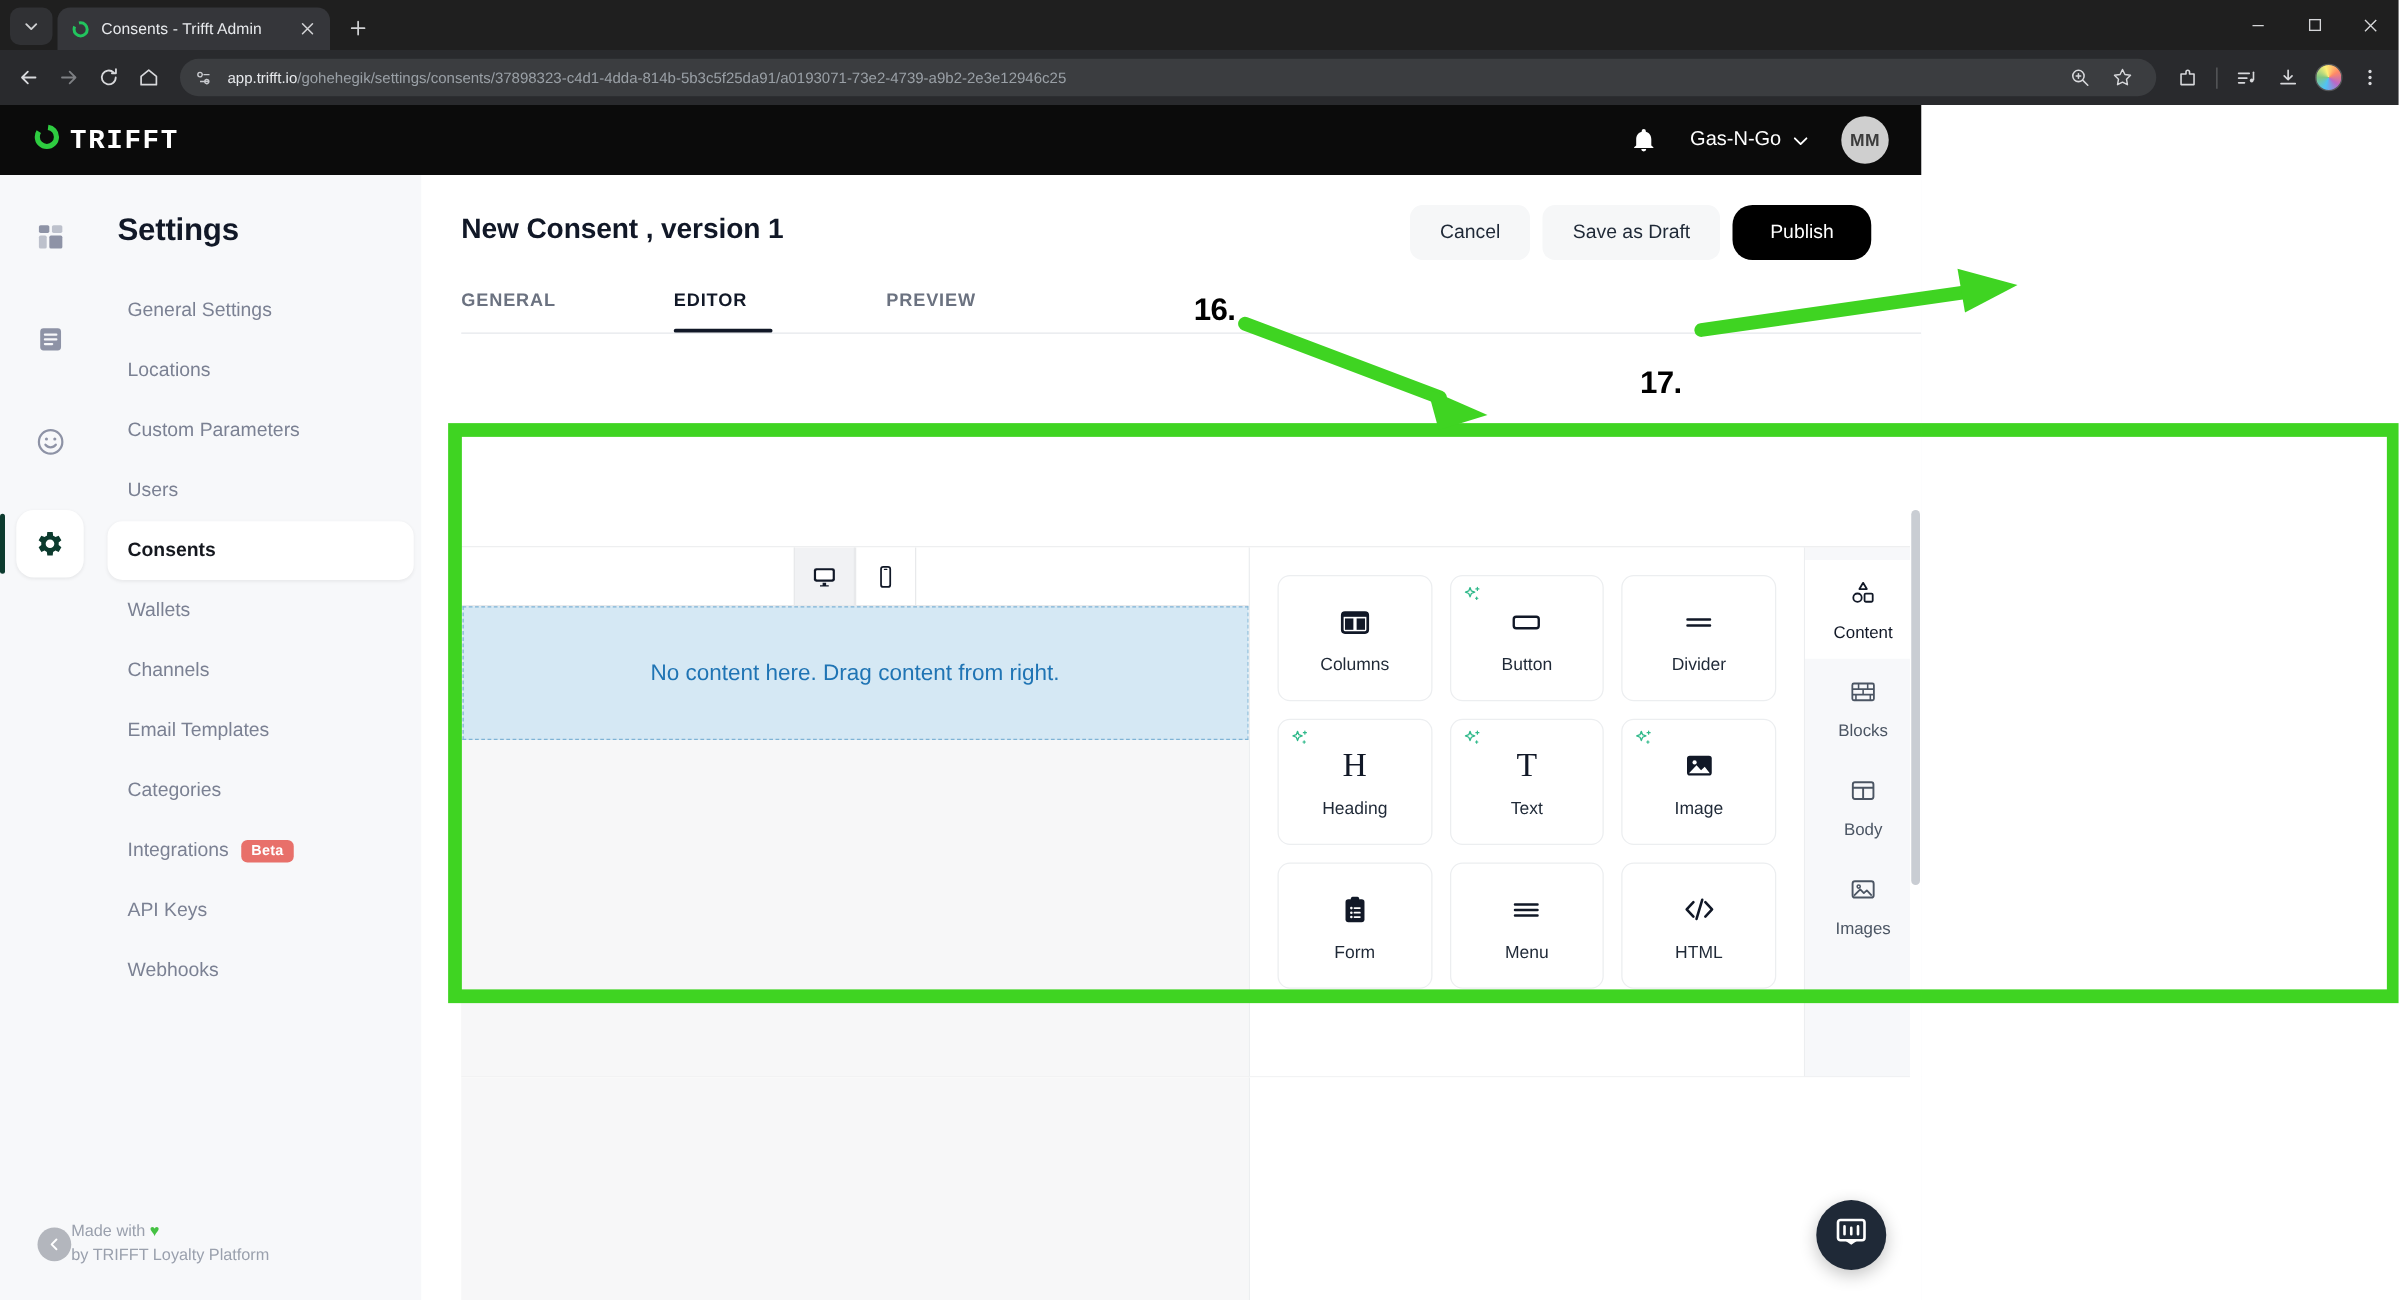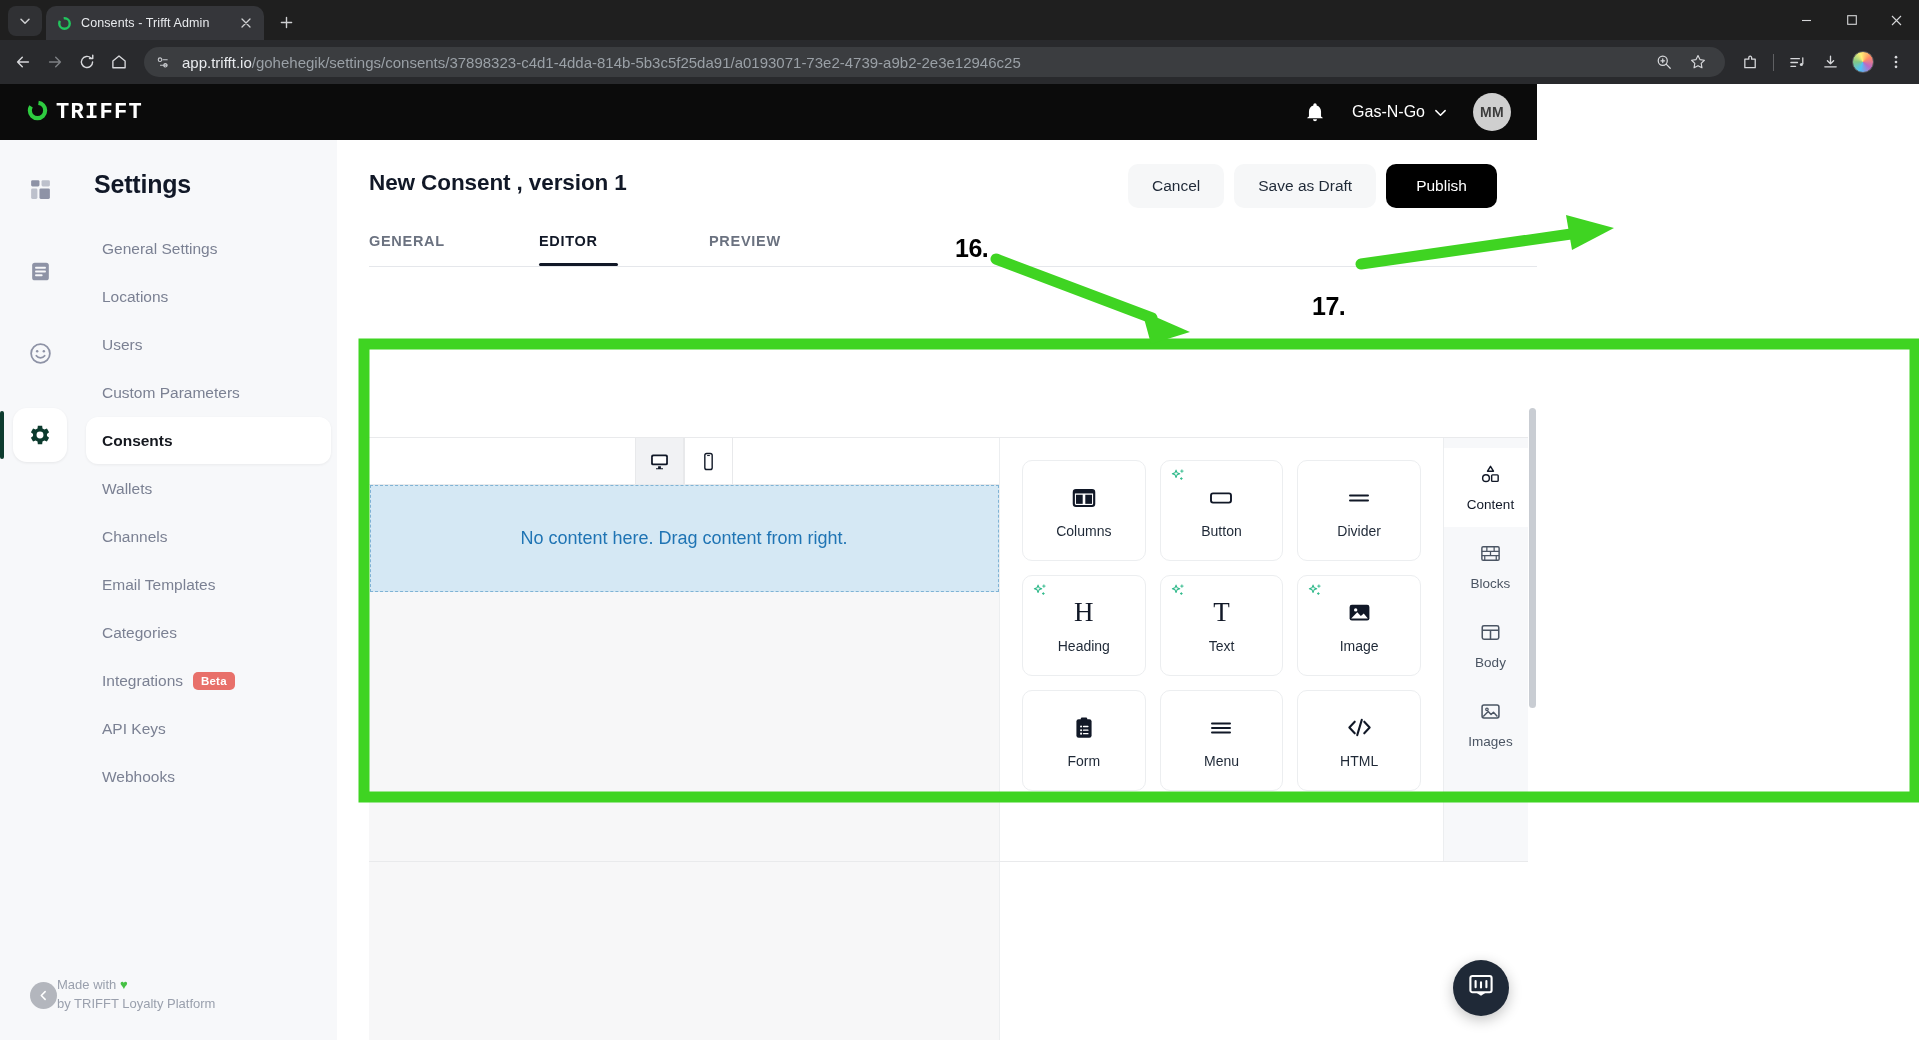--- a/index.html
+++ b/index.html
@@ -52,21 +52,21 @@
     width: 30px; height: 30px; border-radius: 50%; display: flex; align-items: center;
     justify-content: center; color: #d7d8db; flex: 0 0 auto;
   }
   .navicon.dim { color: #7e8084; }
   .omnibox {
     flex: 1 1 auto; height: 30px; background: #3b3d40; border-radius: 16px;
     display: flex; align-items: center; padding: 0 12px 0 8px; margin: 0 8px; gap: 8px;
     min-width: 0;
   }
   .omni-lock { width: 22px; height: 22px; display: flex; align-items: center; justify-content: center; color: #c8cace; flex:0 0 auto;}
-  .omni-url { font-size: 15px; color: #9aa0a6; white-space: nowrap; overflow: hidden; flex: 1 1 auto; }
+  .omni-url { font-size: 12px; color: #9aa0a6; white-space: nowrap; overflow: hidden; flex: 1 1 auto; }
   .omni-url b { color: #e8eaed; font-weight: 400; }
   .omni-right { display: flex; align-items: center; gap: 4px; flex:0 0 auto; }
   .tool-right { display: flex; align-items: center; gap: 3px; flex: 0 0 auto; }
   .vbar { width: 1px; height: 17px; background: #5f6063; margin: 0 5px; }
   .profile-pic {
     width: 22px; height: 22px; border-radius: 50%;
     background: conic-gradient(from 200deg, #4fc3f7, #81c784, #fff176, #ff8a65, #ba68c8, #4fc3f7);
     border: 1px solid #55575a;
   }
 
@@ -152,21 +152,21 @@
   .tabs-rule { height: 1px; background: #e5e7eb; margin-left: 32px; margin-right: 0; }
 
   .head-actions {
     position: absolute; right: 40px; top: 24px; display: flex; align-items: center; gap: 10px;
   }
   .btn {
     height: 44px; border-radius: 10px; display: flex; align-items: center; justify-content: center;
     font-size: 15.5px; padding: 0 24px; white-space: nowrap;
   }
   .btn-ghost { background: #f6f7f8; color: #1f2937; }
-  .btn-dark { background: #000000; color: #ffffff; font-weight: 500; padding: 0 30px; }
+  .btn-dark { background: #000000; color: #ffffff; font-weight: 500; padding: 0 30px; border-radius: 16px; }
 
   
   .editor-wrap { position: absolute; left: 32px; right: 0; top: 297px; bottom: 0; }
   .editor {
     display: flex; height: 425px; background: #ffffff; border: 1px solid #e9eaec;
     border-left: none; border-right: none;
   }
   .canvas-col { flex: 1 1 auto; display: flex; flex-direction: column; background: #f7f7f8; min-width: 0; }
   .device-bar {
     height: 47px; background: #ffffff; border-bottom: 1px solid #e8e9eb;
@@ -426,24 +426,24 @@
         <div class="side-main">
           <div class="side-title">Settings</div>
           <div class="side-nav">
             <div class="side-link">
                 <span>General Settings</span>
               </div>
             <div class="side-link">
                 <span>Locations</span>
               </div>
             <div class="side-link">
+                <span>Custom Parameters</span>
+              </div>
+            <div class="side-link">
                 <span>Users</span>
-              </div>
-            <div class="side-link">
-                <span>Custom Parameters</span>
               </div>
             <div class="side-link active">
                 <span>Consents</span>
               </div>
             <div class="side-link">
                 <span>Wallets</span>
               </div>
             <div class="side-link">
                 <span>Channels</span>
               </div>

